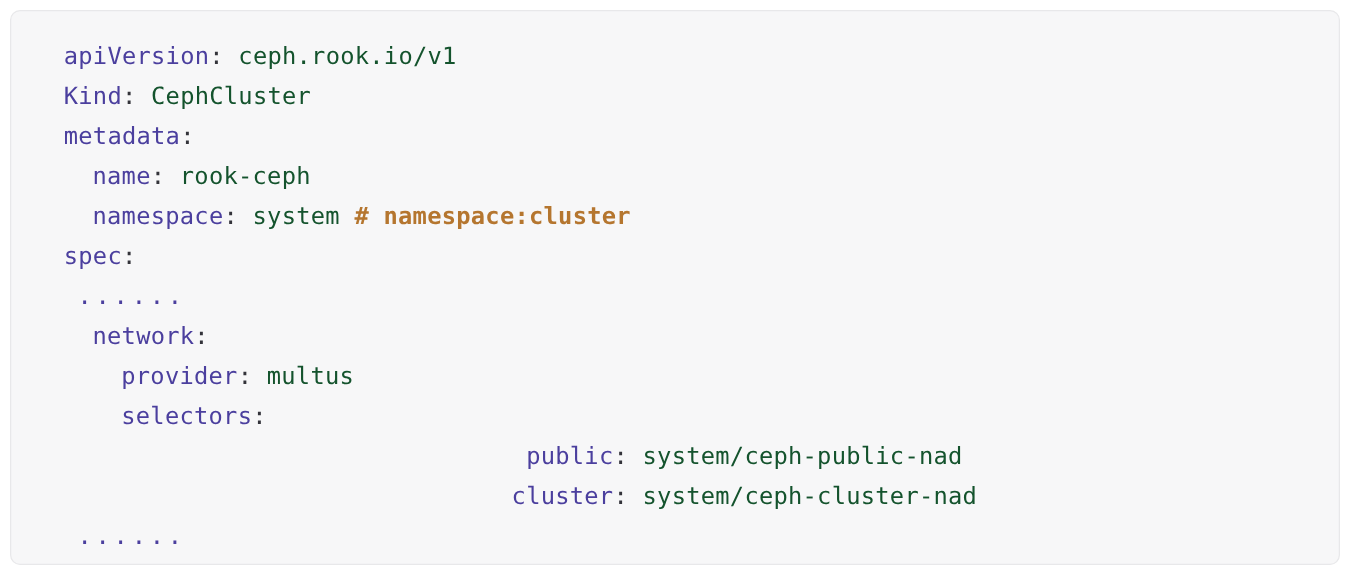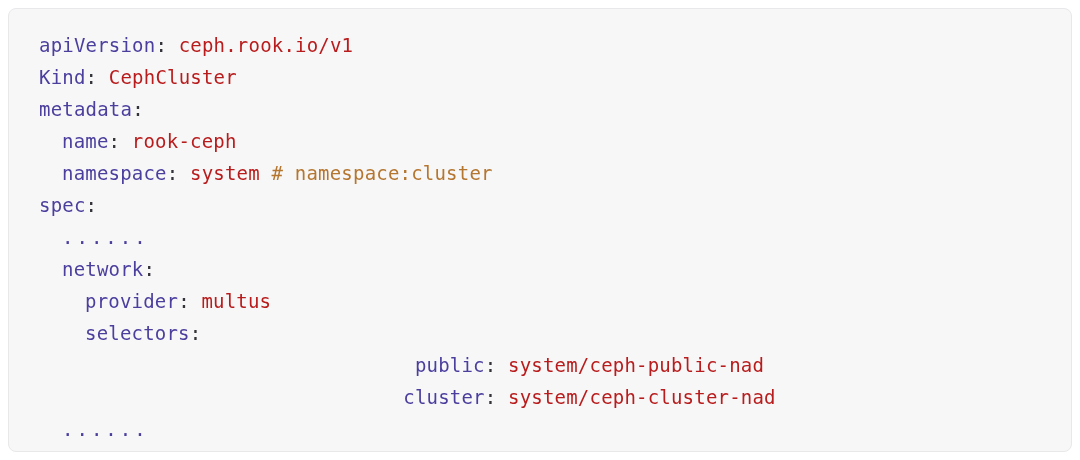--- a/index.html
+++ b/index.html
@@ -44,29 +44,31 @@
   }
 
   
   .ind-0 { padding-left: 30px; }
   .ind-1 { padding-left: 53px; }
   .ind-2 { padding-left: 76px; }
   .ind-3 { padding-left: 99px; text-align: center; }
 
   .tok-key {
     color: #4b3f9e;
+    margin-left: 12px;
   }
   .tok-punc {
     color: #33333a;
   }
   .tok-val {
-    color: #b91c1c;
+    color: #14532d;
   }
   .tok-comment {
     color: #b5762f;
+    font-weight: bold;
   }
   .tok-ellipsis {
     color: #4b3f9e;
     letter-spacing: 3px;
   }
 </style>
 </head>
 <body>
 
 <div class="code-panel">

